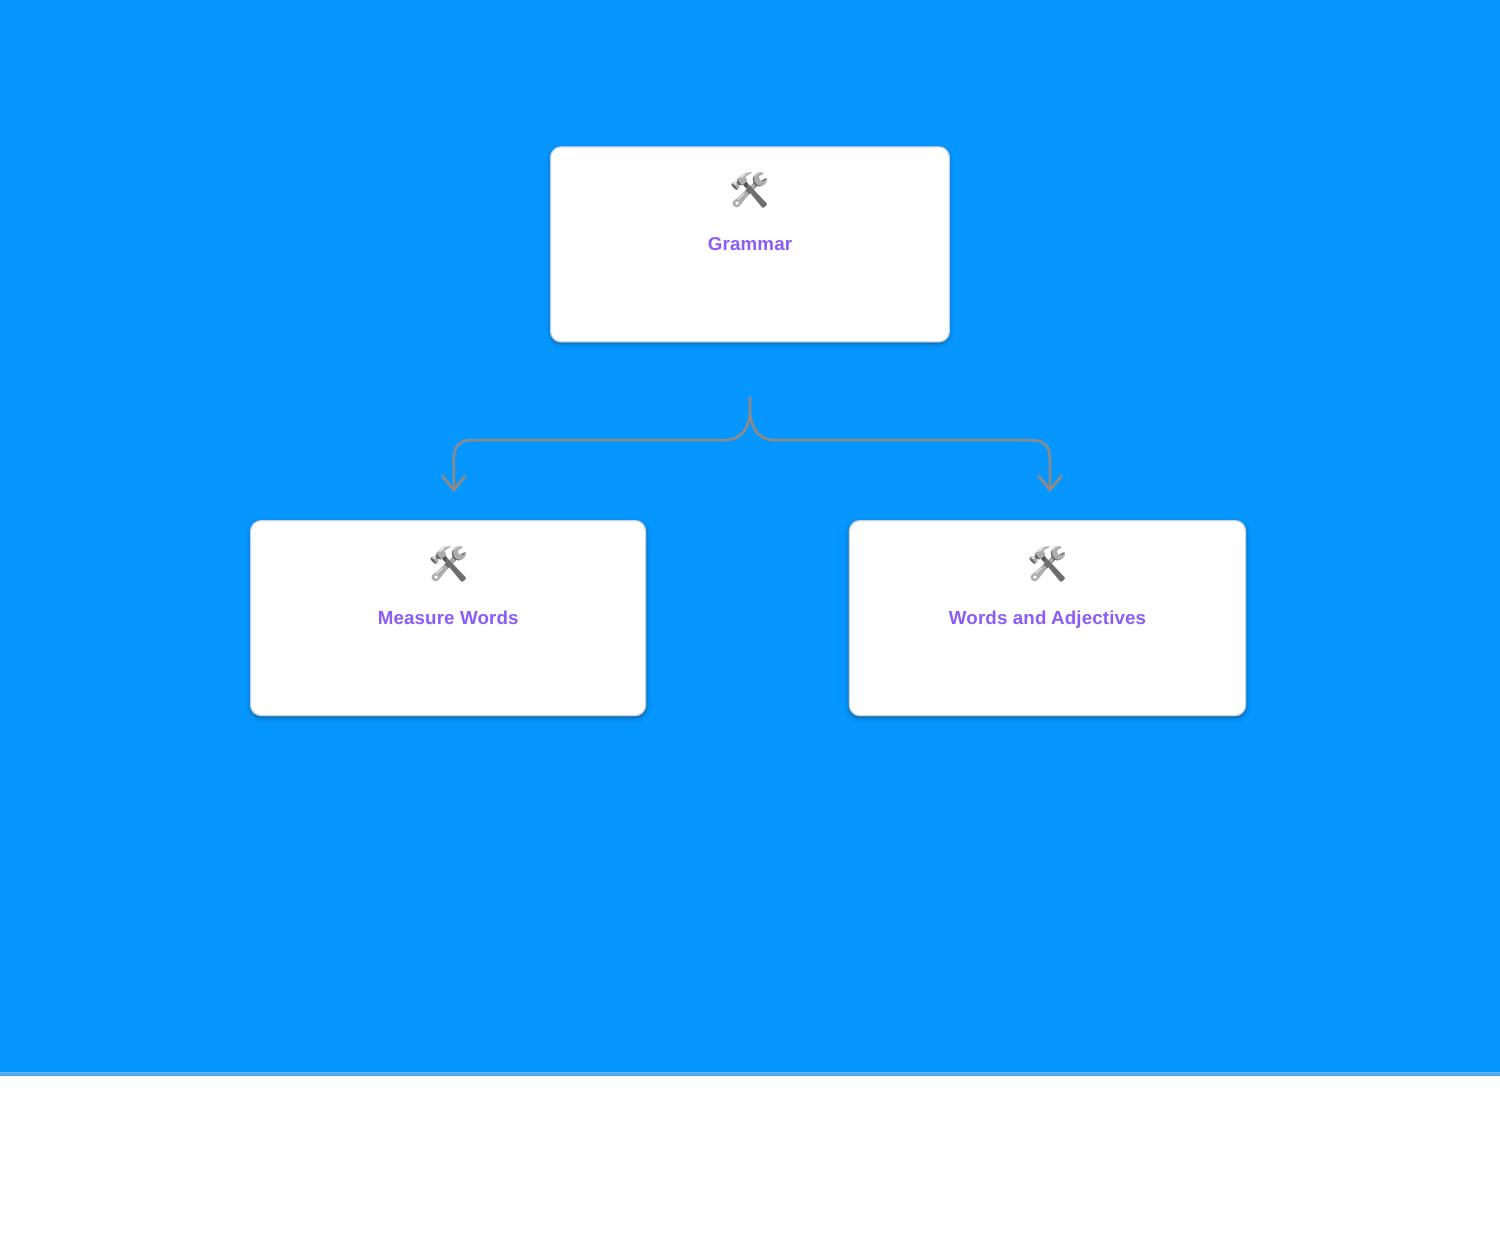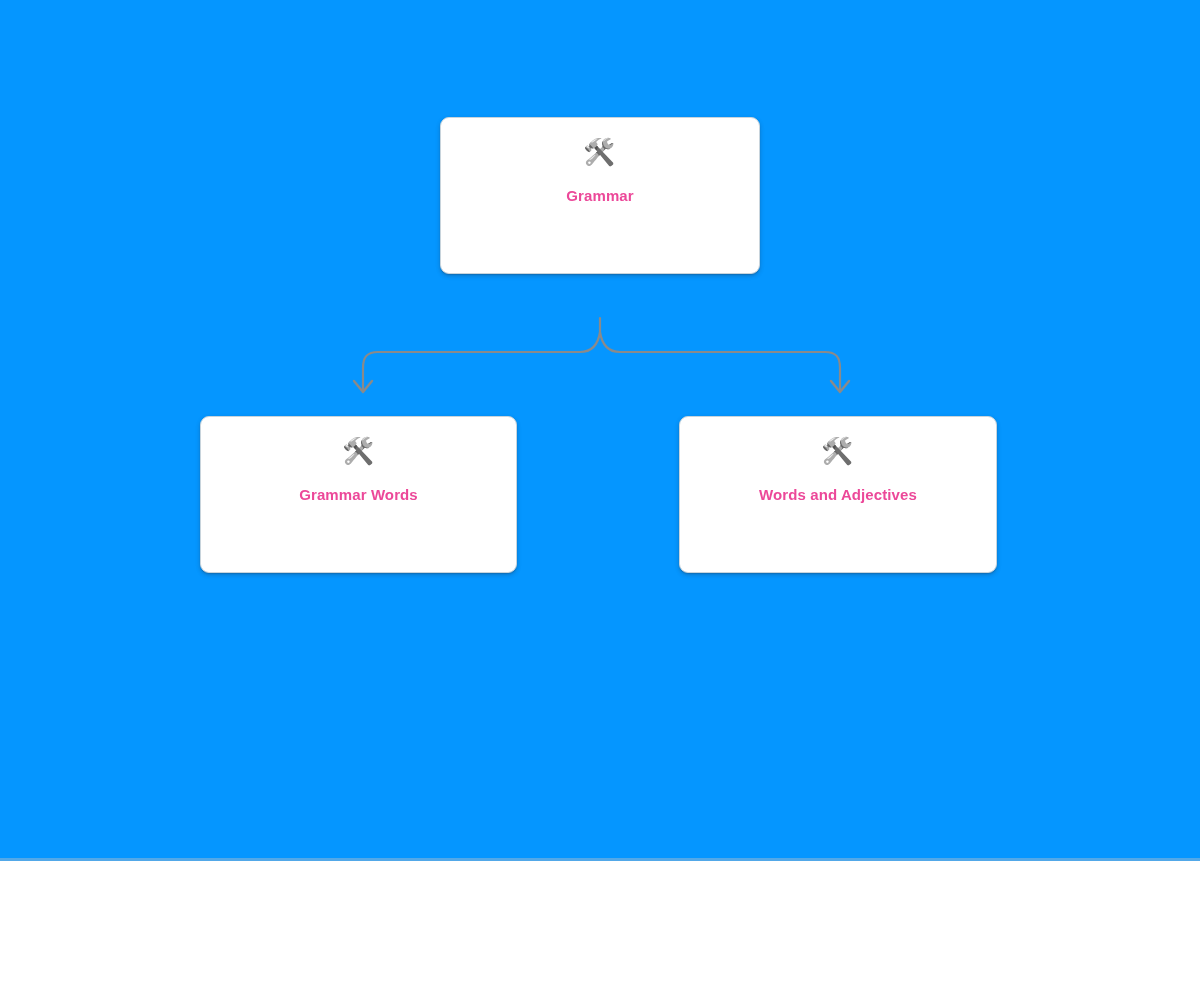--- a/index.html
+++ b/index.html
@@ -69,21 +69,21 @@
     right: 0;
     top: 0;
     bottom: 0;
     display: flex;
     align-items: center;
     justify-content: center;
     padding: 0 8px;
     box-sizing: border-box;
     font-size: 15px;
     font-weight: bold;
-    color: #ec4899;
+    color: #8b5cf6;
     text-align: center;
     letter-spacing: 0.1px;
   }
 
   #node-root {
     left: 440px;
     top: 117px;
     width: 320px;
     height: 157px;
   }
@@ -144,21 +144,21 @@
       <path d="M 831 381 L 840 392 L 849 381" fill="none" stroke="#8a8a8a" stroke-width="2.4" stroke-linecap="round" stroke-linejoin="round"></path>
     </svg>
 
     <div class="node" id="node-root">
       <div class="node-icon">🛠️</div>
       <div class="node-label">Grammar</div>
     </div>
 
     <div class="node" id="node-child-0">
       <div class="node-icon">🛠️</div>
-      <div class="node-label">Grammar Words</div>
+      <div class="node-label">Measure Words</div>
     </div>
 
     <div class="node" id="node-child-1">
       <div class="node-icon">🛠️</div>
       <div class="node-label">Words and Adjectives</div>
     </div>
 
   </div>
 
   <div id="canvas-bottom-border"></div>

